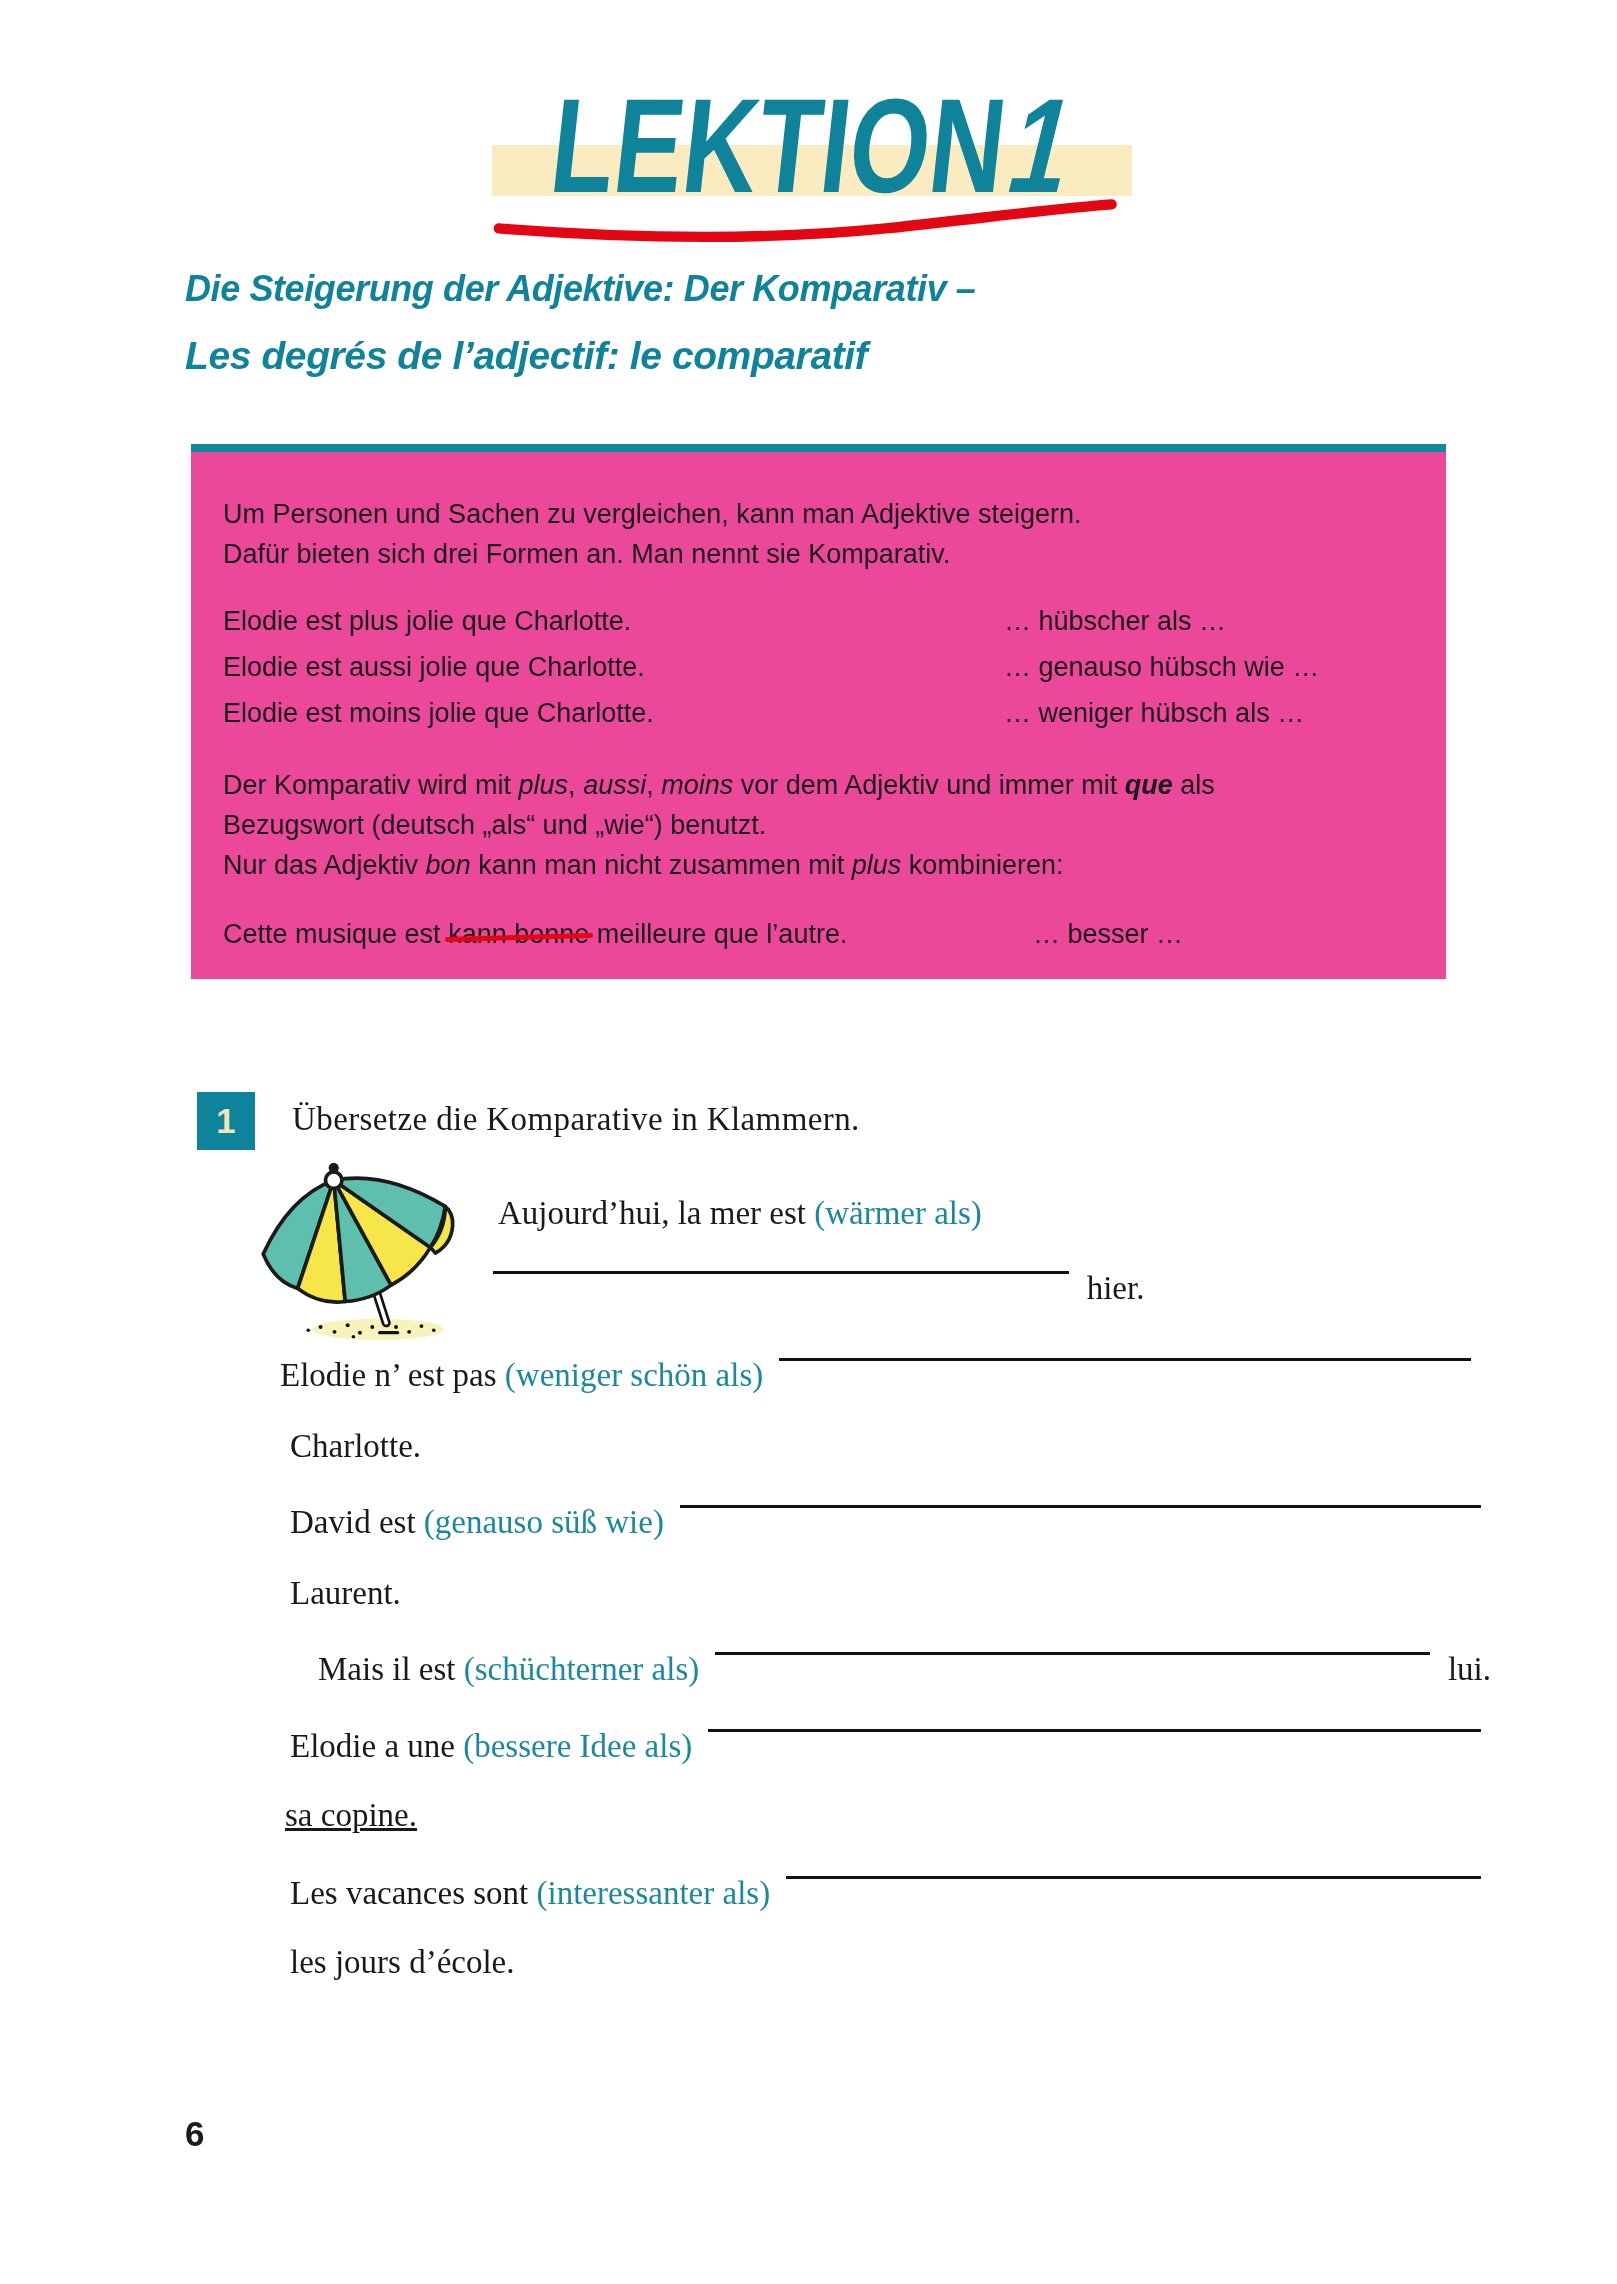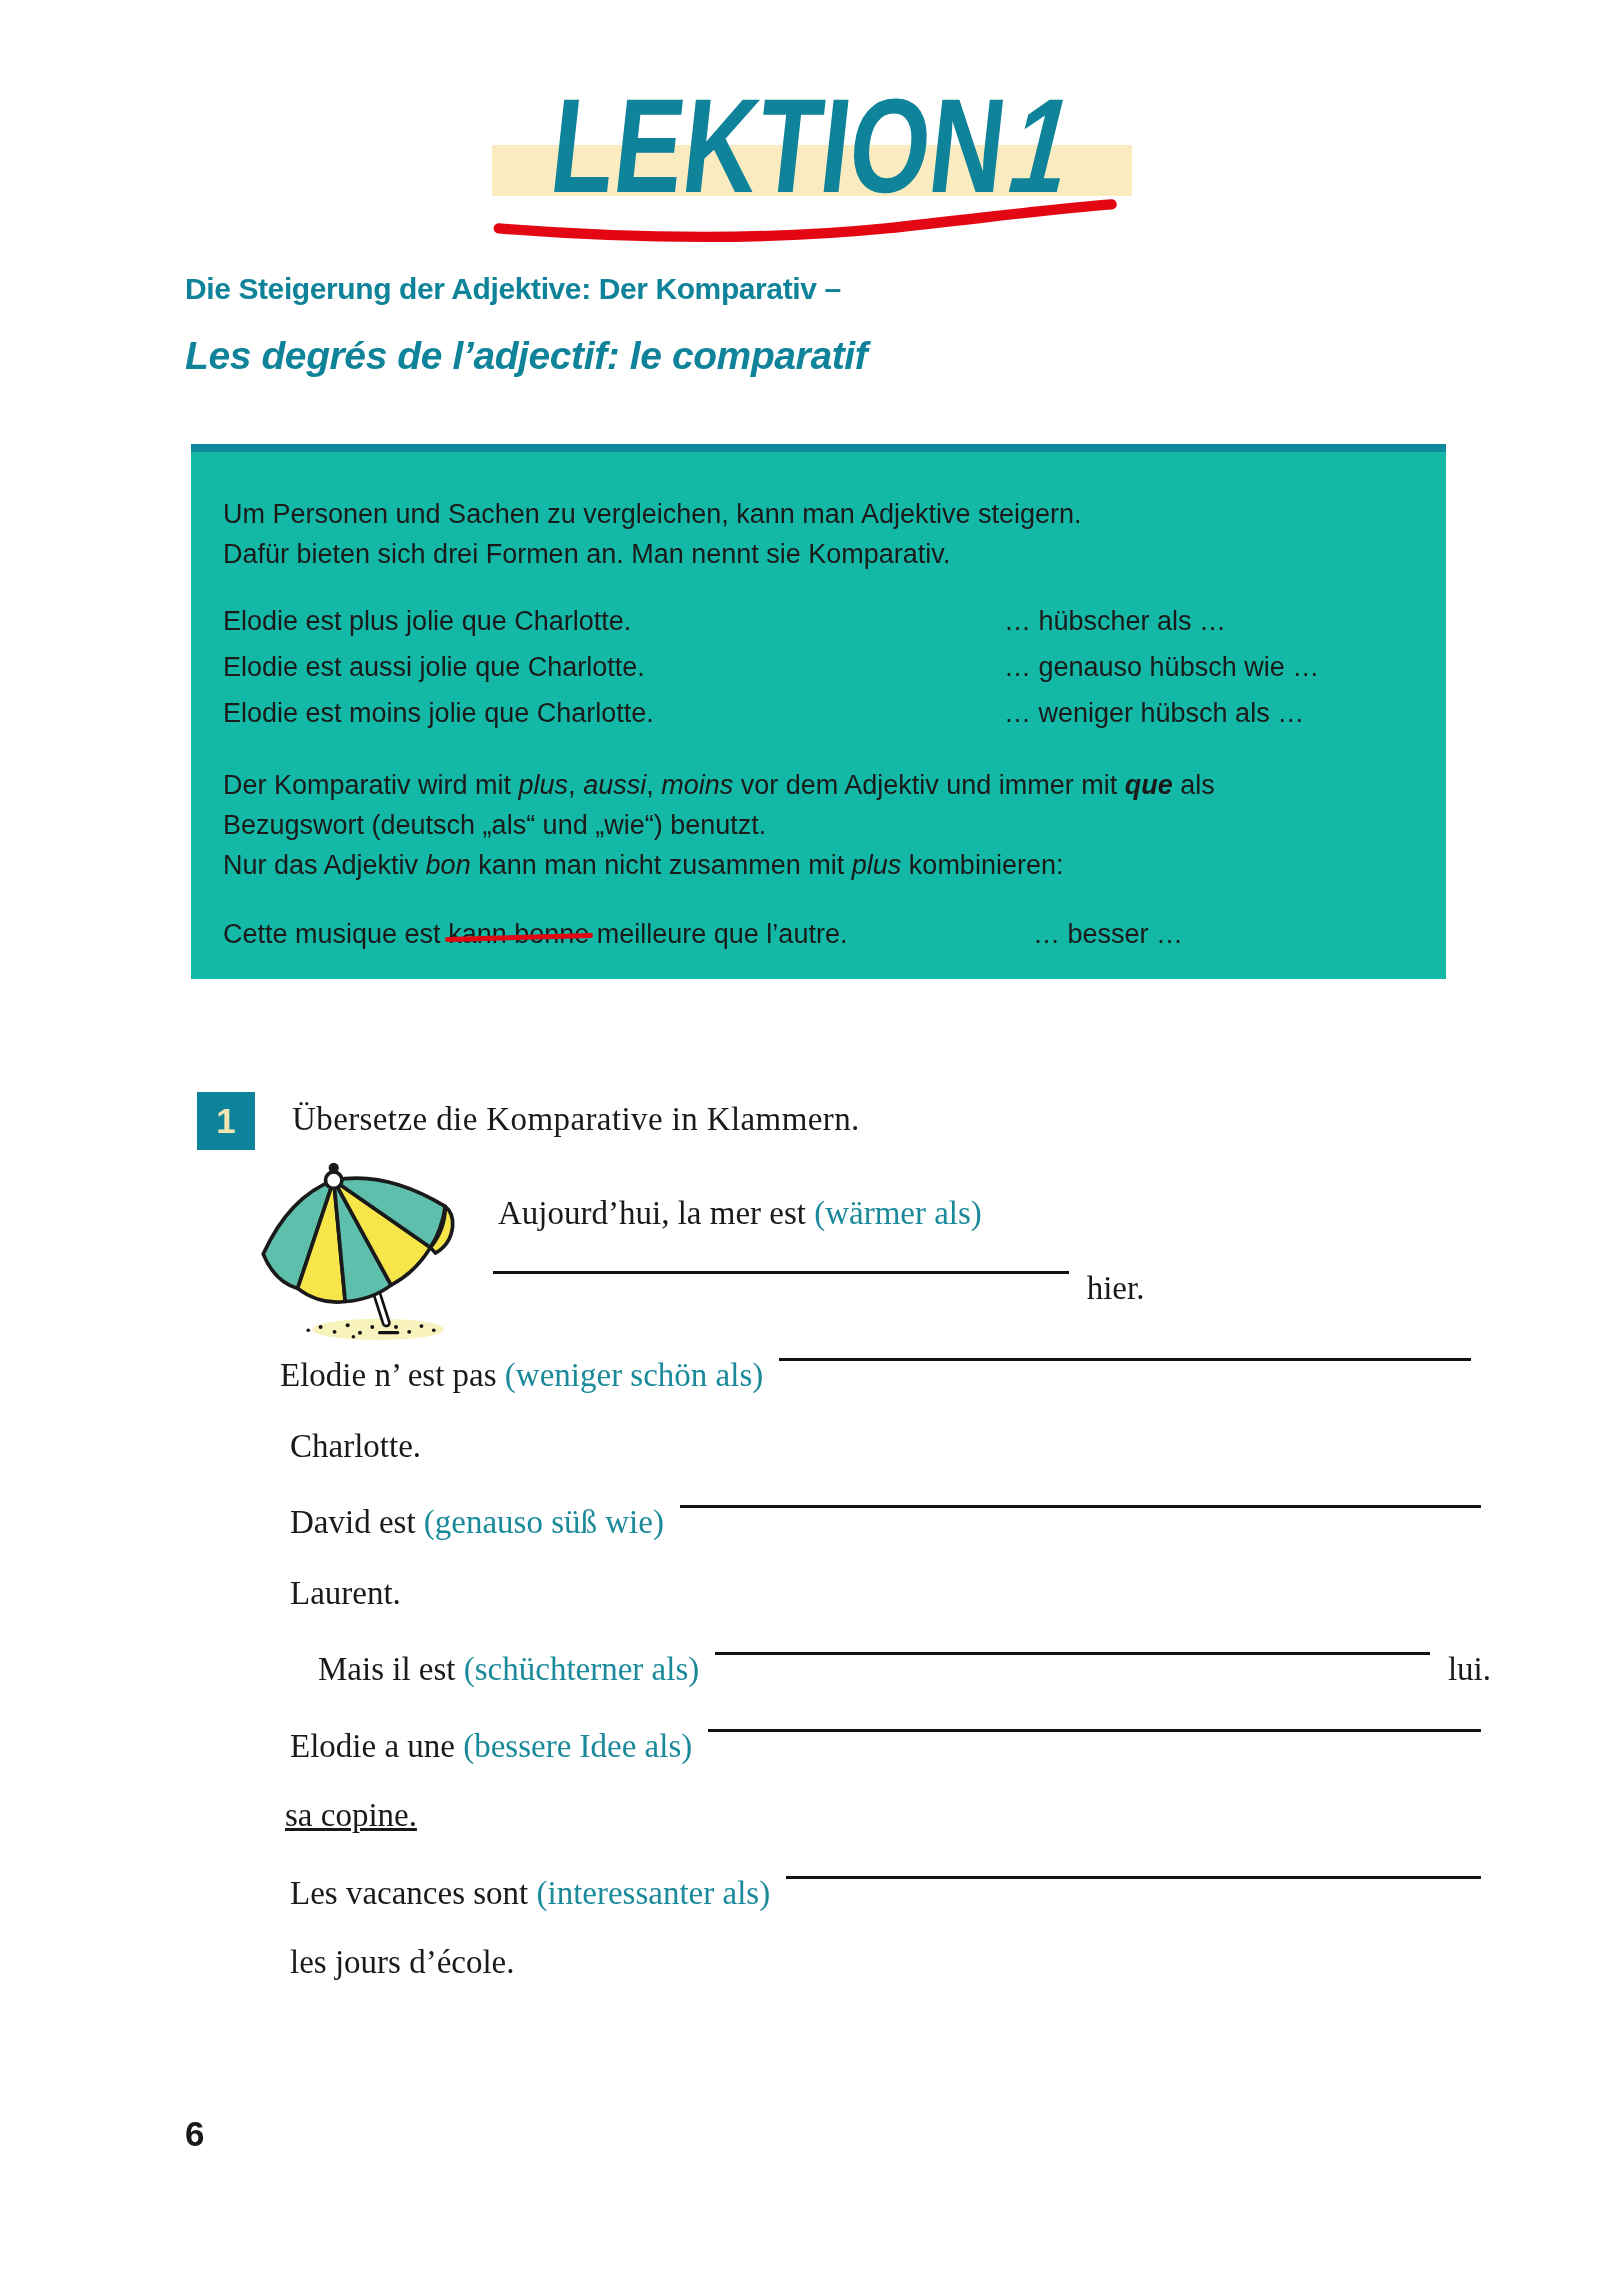--- a/index.html
+++ b/index.html
@@ -15,28 +15,28 @@
   .title-text {
     position:absolute; left:53px; top:-66px; font-size:134px; line-height:1;
     font-weight:bold; color:#0F8399; white-space:nowrap;
     transform:scaleX(0.77) skewX(-8deg); transform-origin:0 100%;
   }
   .title-num { display:inline-block; transform:skewX(-10deg); margin-left:11.3px; }
   .swoosh { position:absolute; left:0; top:53px; width:628px; height:48px; }
 
   
   .section-heading { position:absolute; left:185px; top:266px; color:#0F8399; }
-  .sh-de { font-size:30px; font-weight:bold; line-height:46px; letter-spacing:-0.4px; }
+  .sh-de { font-size:36px; font-weight:bold; line-height:46px; letter-spacing:-0.4px;font-style:italic; }
   .sh-fr { font-size:39px; font-weight:bold; font-style:italic; line-height:46px; margin-top:21px; letter-spacing:-0.4px; }
 
   
   .rule-bar { position:absolute; left:191px; top:444px; width:1255px; height:8px; background:#0E8A9C; }
   .infobox {
     position:absolute; left:191px; top:452px; width:1255px; height:527px;
-    background:#14b8a6; padding:42px 40px 0 32px; font-size:27px; line-height:40px;
+    background:#ec4899; padding:42px 40px 0 32px; font-size:27px; line-height:40px;
   }
   .infobox .b { font-weight:normal; }
   .infobox .i { font-style:italic; }
   .infobox .bi { font-weight:bold; font-style:italic; }
   .infobox span { white-space:pre-wrap; }
   .ex-rows { margin-top:24px; }
   .ex-row { position:relative; line-height:46px; }
   .ex-row .de-col { position:absolute; left:781px; top:0; white-space:nowrap; }
   .rule-par { margin-top:29px; }
   .bottom-ex { position:relative; margin-top:29px; }

